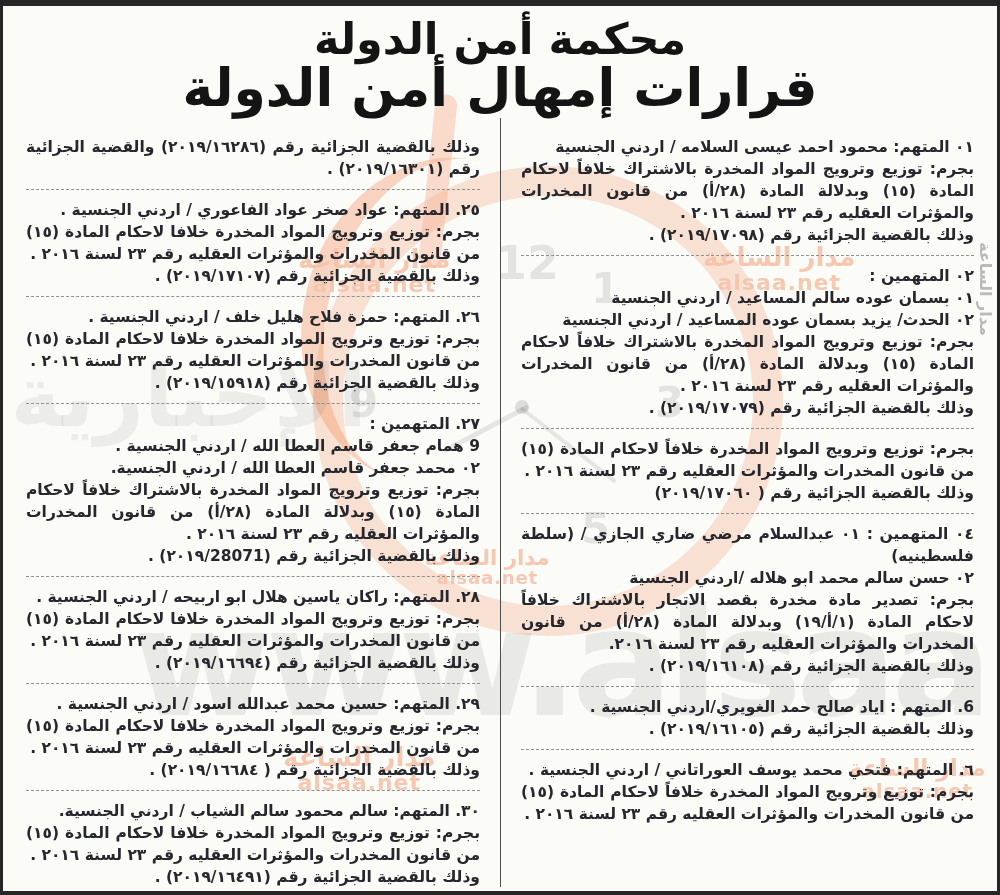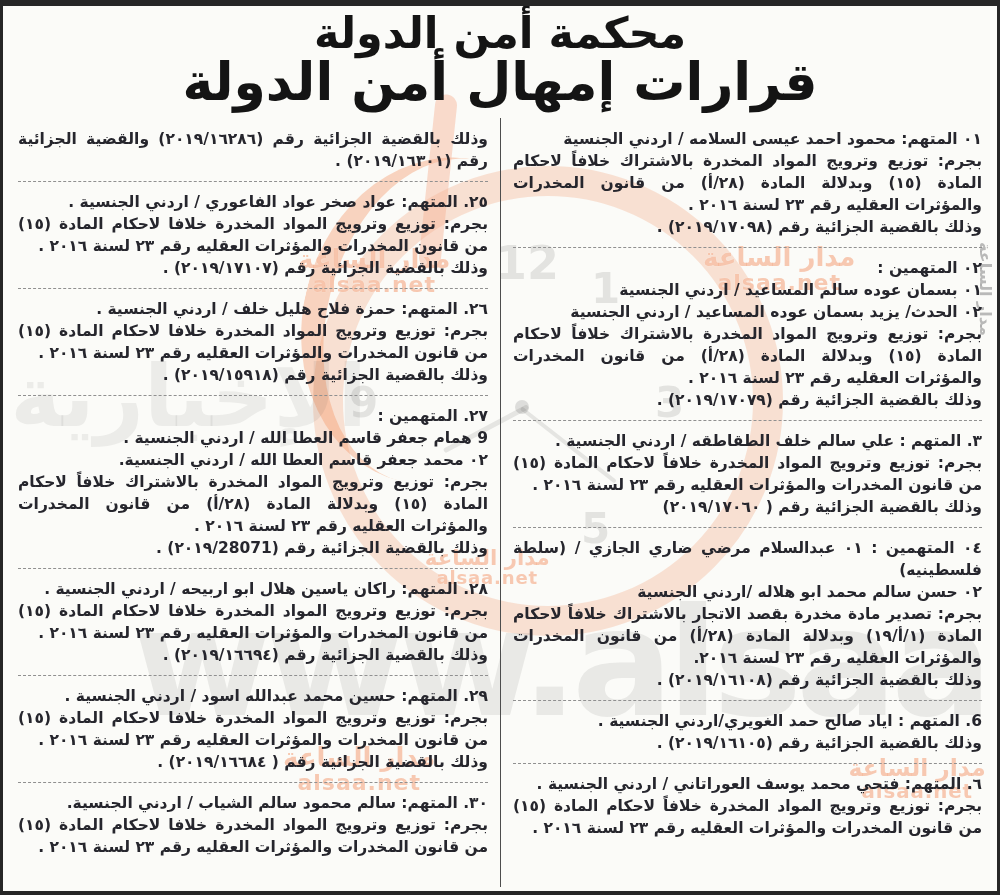--- a/index.html
+++ b/index.html
@@ -36,30 +36,30 @@
   .wb3{left:408px; top:536px; transform:scale(.82);}
   .wb4{left:280px; top:738px;} .wb5{left:838px; top:748px; transform:scale(.9);}
   .wm-side{position:absolute; right:2px; top:236px; writing-mode:vertical-rl;
     color:rgba(120,120,120,0.5); font-size:16px; font-weight:bold;}
   .wm-akhbar{position:absolute; left:24px; top:340px; width:340px;
     font-size:86px; font-weight:bold; color:rgba(60,60,60,0.08); direction:rtl;}
   .wm-www{position:absolute; left:130px; top:570px; width:900px;
     font-size:150px; font-weight:900; letter-spacing:-6px;
     color:rgba(110,110,110,0.12); direction:ltr; font-family:"DejaVu Sans", sans-serif;}
   
-  .masthead{position:relative; z-index:1; text-align:center; padding-top:2px;}
+  .masthead{position:relative; z-index:1; text-align:center; padding-top:8px;}
   .masthead h1{margin:0; font-size:43px; line-height:50px; font-weight:bold; color:#141414;}
   .masthead h2{margin:0; font-size:52px; line-height:48px; font-weight:bold; color:#141414;}
   
   .columns{position:absolute; top:112px; bottom:4px; right:3px; left:3px;
     display:flex; direction:rtl; z-index:1;}
   .col{width:50%; box-sizing:border-box; padding:10px 12px 6px 12px; overflow:hidden;
     color:#26262d; font-size:15.5px; font-weight:bold; line-height:22px;}
   .col-right{border-left:1.5px solid #4d4d4d;}
-  .item{margin:0;}
+  .item{margin:8px;}
   .item + .item{border-top:1.5px dashed #909090; margin-top:9px; padding-top:9px;}
   .item p{margin:0; text-align:justify; text-align-last:right;}
 </style>
 </head>
 <body>
 
 <div class="page">
 
   <div class="wm-layer">
     <div class="wm-ring"></div>
@@ -113,21 +113,20 @@
           <p>وذلك بالقضية الجزائية رقم (٢٠١٩/١٧٠٩٨)  .</p>
         </div>
         <div class="item">
           <p>٠٢ المتهمين :</p>
           <p>٠١ بسمان عوده سالم المساعيد  / اردني الجنسية</p>
           <p>٠٢ الحدث/ يزيد بسمان عوده المساعيد / اردني الجنسية</p>
           <p>بجرم: توزيع وترويج المواد المخدرة بالاشتراك خلافاً لاحكام المادة (١٥) وبدلالة المادة (٢٨/أ) من قانون المخدرات والمؤثرات العقليه رقم ٢٣ لسنة ٢٠١٦ .</p>
           <p>وذلك بالقضية الجزائية رقم (٢٠١٩/١٧٠٧٩)  .</p>
         </div>
         <div class="item">
-          <p>٣. المتهم : علي سالم خلف الطقاطقه  / اردني الجنسية .</p>
           <p>بجرم: توزيع وترويج المواد المخدرة خلافاً لاحكام المادة (١٥) من قانون المخدرات والمؤثرات العقليه رقم ٢٣ لسنة ٢٠١٦ .</p>
           <p>وذلك بالقضية الجزائية رقم ( ٢٠١٩/١٧٠٦٠)</p>
         </div>
         <div class="item">
           <p>٠٤ المتهمين : ٠١ عبدالسلام مرضي ضاري الجازي / (سلطة فلسطينيه)</p>
           <p>٠٢ حسن سالم محمد ابو هلاله /اردني الجنسية</p>
           <p>بجرم: تصدير مادة مخدرة بقصد الاتجار بالاشتراك خلافاً لاحكام المادة (١/أ/١٩) وبدلالة المادة (٢٨/أ) من قانون المخدرات والمؤثرات العقليه رقم ٢٣ لسنة ٢٠١٦.</p>
           <p>وذلك بالقضية الجزائية رقم (٢٠١٩/١٦١٠٨) .</p>
         </div>
         <div class="item">
@@ -166,17 +165,18 @@
           <p>وذلك بالقضية الجزائية رقم (٢٠١٩/١٦٦٩٤) .</p>
         </div>
         <div class="item">
           <p>٢٩. المتهم: حسين محمد عبدالله اسود / اردني الجنسية .</p>
           <p>بجرم: توزيع وترويج المواد المخدرة  خلافا لاحكام المادة (١٥)  من قانون المخدرات والمؤثرات العقليه رقم ٢٣ لسنة ٢٠١٦ .</p>
           <p>وذلك بالقضية الجزائية رقم ( ٢٠١٩/١٦٦٨٤) .</p>
         </div>
         <div class="item">
           <p>٣٠. المتهم: سالم محمود سالم الشياب / اردني الجنسية.</p>
           <p>بجرم: توزيع وترويج المواد المخدرة  خلافا لاحكام المادة (١٥)  من قانون المخدرات والمؤثرات العقليه رقم ٢٣ لسنة ٢٠١٦ .</p>
+          <p>وذلك بالقضية الجزائية رقم (٢٠١٩/١٦٤٩١) .</p>
         </div>
       </section>
   </div>
 
 </div>
 
 </body></html>

